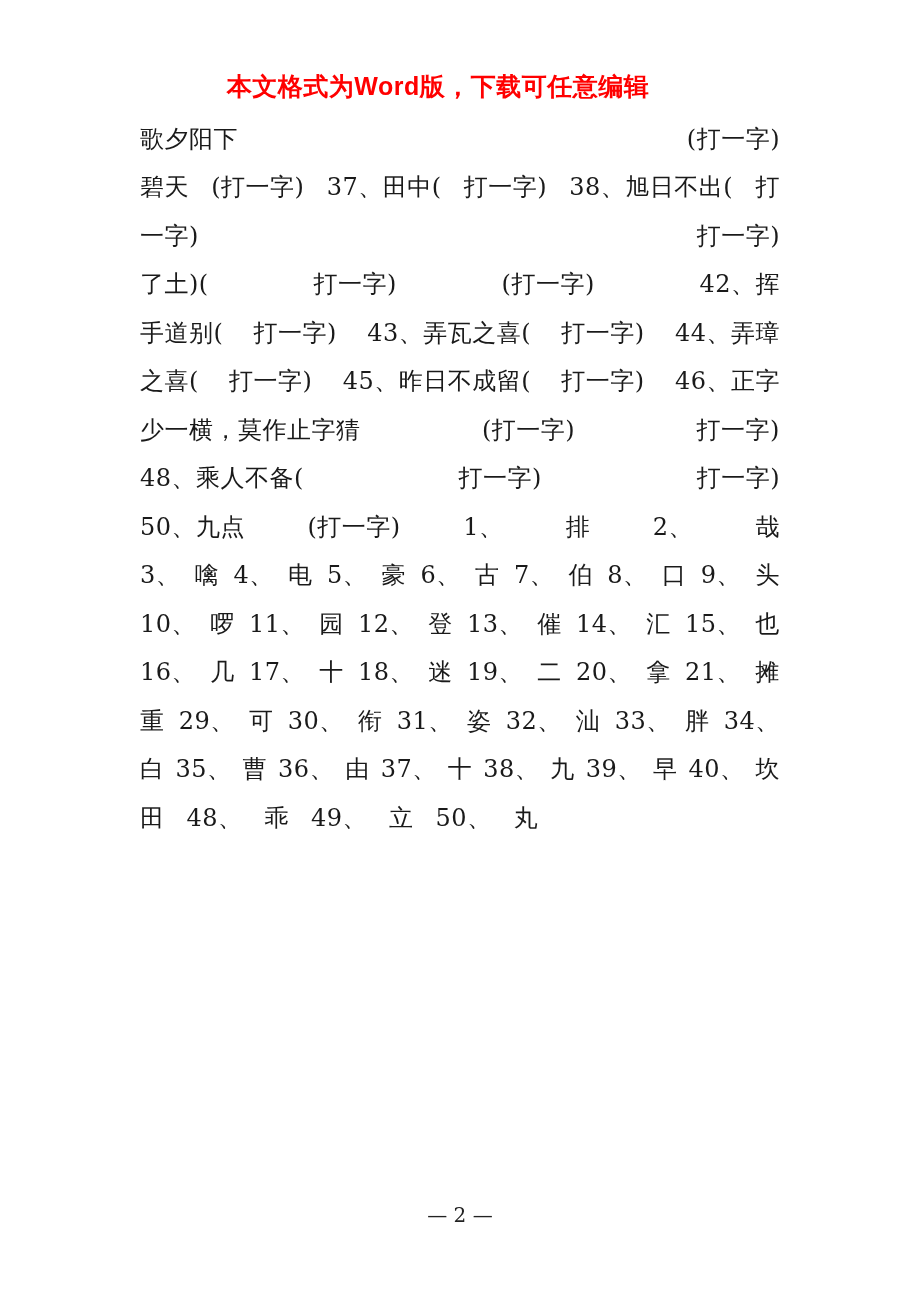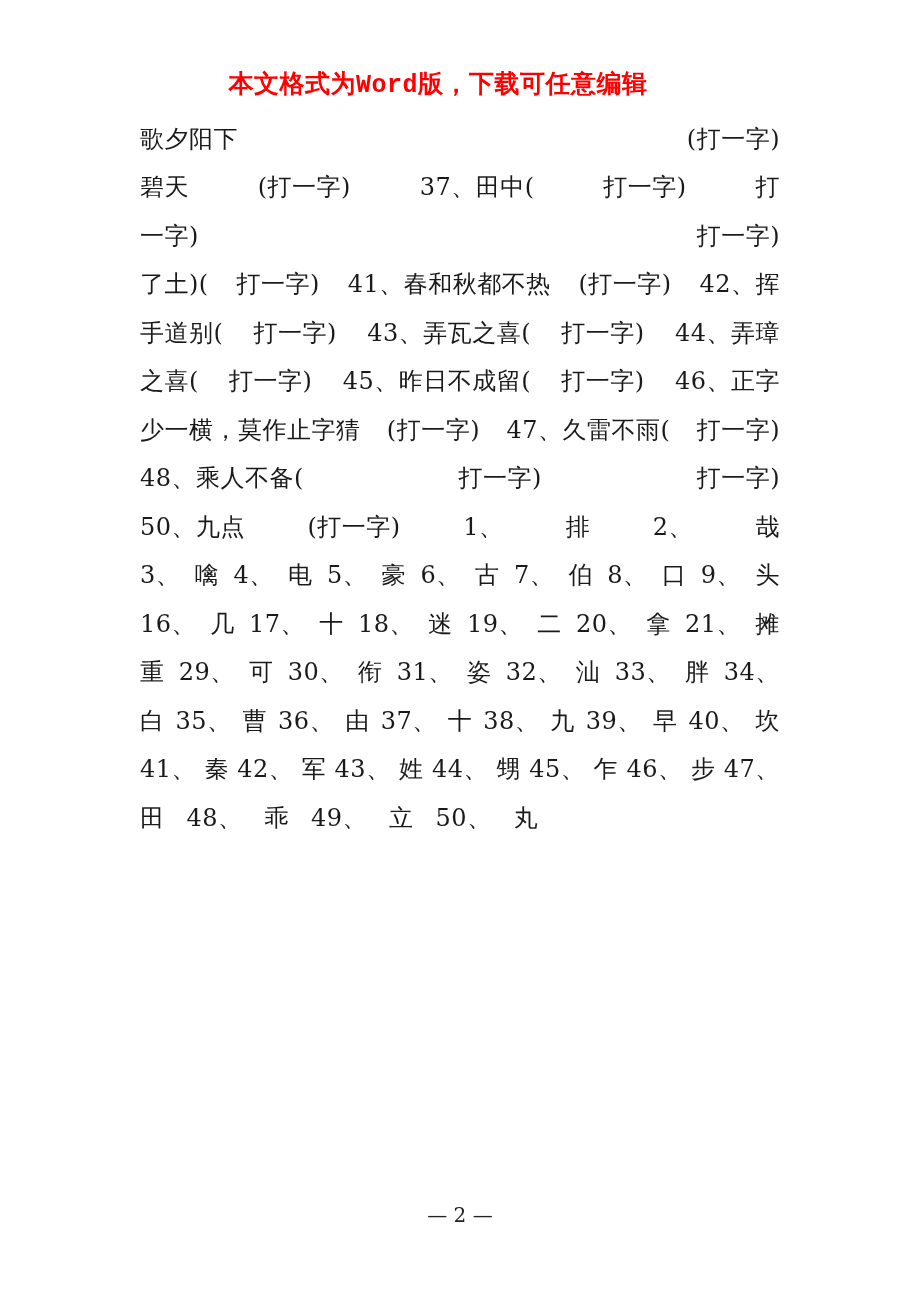--- a/index.html
+++ b/index.html
@@ -23,21 +23,21 @@
     height: 1302px;
     background: #ffffff;
   }
   .banner {
     position: absolute;
     left: 0;
     top: 68px;
     width: 876px;
     text-align: center;
     color: #ff0000;
-    font-family: Liberation Mono, monospace;
+    font-family: Liberation Sans, sans-serif;
     font-weight: bold;
     font-size: 25px;
     line-height: 36px;
     letter-spacing: 0.5px;
   }
   .body-text {
     position: absolute;
     left: 140px;
     top: 112px;
     width: 640px;
@@ -81,51 +81,50 @@
   <div class="body-text" id="body-text">
       <div class="line">
         <span class="seg">歌夕阳下</span>
         <span class="seg">(打一字)</span>
       </div>
       <div class="line">
         <span class="seg">碧天</span>
         <span class="seg">(打一字)</span>
         <span class="seg">37、田中(</span>
         <span class="seg">打一字)</span>
+        <span class="seg">38、旭日不出(</span>
         <span class="seg">打</span>
       </div>
       <div class="line">
         <span class="seg">一字)</span>
         <span class="seg">打一字)</span>
       </div>
       <div class="line">
         <span class="seg">了土)(</span>
         <span class="seg">打一字)</span>
-        <span class="seg">41、春和秋都不热</span>
         <span class="seg">(打一字)</span>
         <span class="seg">42、挥</span>
       </div>
       <div class="line">
         <span class="seg">手道别(</span>
         <span class="seg">打一字)</span>
         <span class="seg">43、弄瓦之喜(</span>
         <span class="seg">打一字)</span>
         <span class="seg">44、弄璋</span>
       </div>
       <div class="line">
         <span class="seg">之喜(</span>
         <span class="seg">打一字)</span>
         <span class="seg">45、昨日不成留(</span>
         <span class="seg">打一字)</span>
         <span class="seg">46、正字</span>
       </div>
       <div class="line">
         <span class="seg">少一横，莫作止字猜</span>
         <span class="seg">(打一字)</span>
-        <span class="seg">47、久雷不雨(</span>
         <span class="seg">打一字)</span>
       </div>
       <div class="line">
         <span class="seg">48、乘人不备(</span>
         <span class="seg">打一字)</span>
         <span class="seg">打一字)</span>
       </div>
       <div class="line">
         <span class="seg">50、九点</span>
         <span class="seg">(打一字)</span>
@@ -144,20 +143,34 @@
         <span class="seg">6、</span>
         <span class="seg">古</span>
         <span class="seg">7、</span>
         <span class="seg">伯</span>
         <span class="seg">8、</span>
         <span class="seg">口</span>
         <span class="seg">9、</span>
         <span class="seg">头</span>
       </div>
       <div class="line">
+        <span class="seg">10、</span>
+        <span class="seg">啰</span>
+        <span class="seg">11、</span>
+        <span class="seg">园</span>
+        <span class="seg">12、</span>
+        <span class="seg">登</span>
+        <span class="seg">13、</span>
+        <span class="seg">催</span>
+        <span class="seg">14、</span>
+        <span class="seg">汇</span>
+        <span class="seg">15、</span>
+        <span class="seg">也</span>
+      </div>
+      <div class="line">
         <span class="seg">16、</span>
         <span class="seg">几</span>
         <span class="seg">17、</span>
         <span class="seg">十</span>
         <span class="seg">18、</span>
         <span class="seg">迷</span>
         <span class="seg">19、</span>
         <span class="seg">二</span>
         <span class="seg">20、</span>
         <span class="seg">拿</span>
@@ -186,35 +199,20 @@
         <span class="seg">由</span>
         <span class="seg">37、</span>
         <span class="seg">十</span>
         <span class="seg">38、</span>
         <span class="seg">九</span>
         <span class="seg">39、</span>
         <span class="seg">早</span>
         <span class="seg">40、</span>
         <span class="seg">坎</span>
       </div>
-      <div class="line">
-        <span class="seg">41、</span>
-        <span class="seg">秦</span>
-        <span class="seg">42、</span>
-        <span class="seg">军</span>
-        <span class="seg">43、</span>
-        <span class="seg">姓</span>
-        <span class="seg">44、</span>
-        <span class="seg">甥</span>
-        <span class="seg">45、</span>
-        <span class="seg">乍</span>
-        <span class="seg">46、</span>
-        <span class="seg">步</span>
-        <span class="seg">47、</span>
-      </div>
       <div class="line last">
         <span class="seg">田</span>
         <span class="seg">48、</span>
         <span class="seg">乖</span>
         <span class="seg">49、</span>
         <span class="seg">立</span>
         <span class="seg">50、</span>
         <span class="seg">丸</span>
       </div>
     </div>

